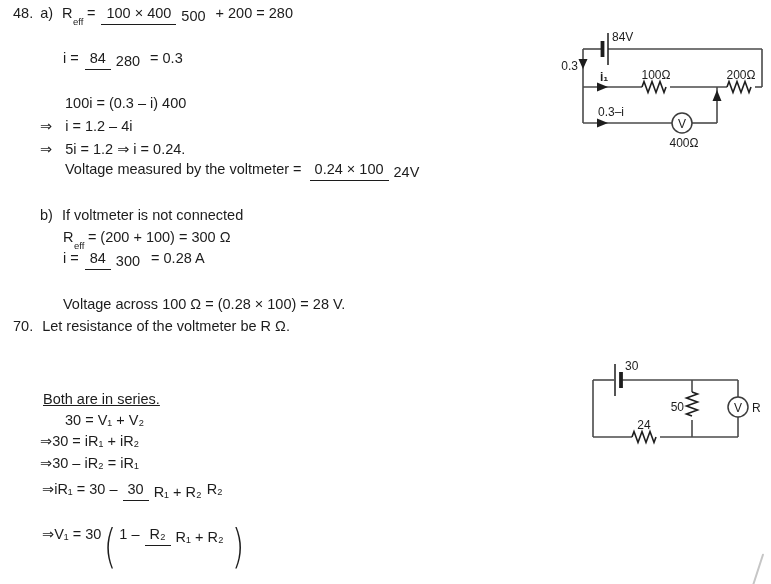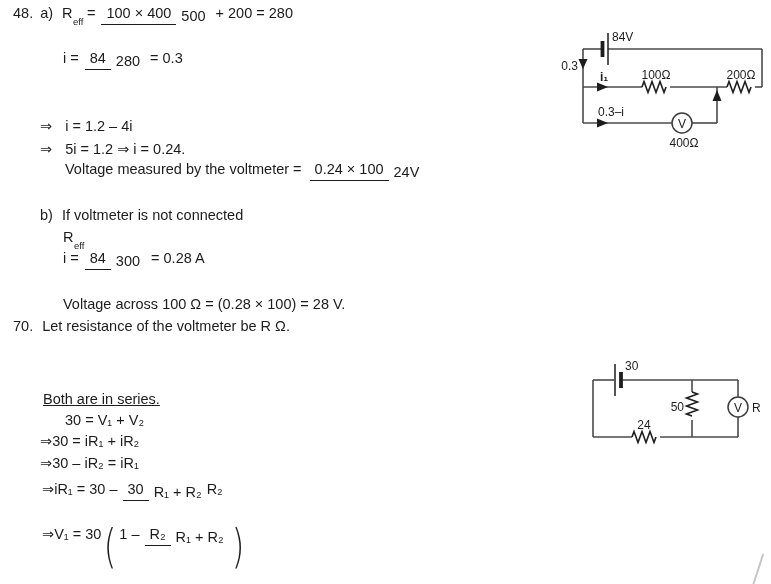--- a/index.html
+++ b/index.html
@@ -42,20 +42,23 @@
 
   <div class="row" style="left:63px;top:50px;">
     <span>i =</span>
     <span class="frac ml6">
       <span class="num">84</span>
       <span class="den">280</span>
     </span>
     <span class="ml5">= 0.3</span>
   </div>
 
+  <div class="row" style="left:65px;top:95px;">
+    <span>100i = (0.3 – i) 400</span>
+  </div>
 
   <div class="row" style="left:40px;top:118px;">
     <span class="arrow">⇒</span>
     <span class="ml13">i = 1.2 – 4i</span>
   </div>
 
   <div class="row" style="left:40px;top:141px;">
     <span class="arrow">⇒</span>
     <span class="ml13">5i = 1.2 ⇒ i = 0.24.</span>
   </div>
@@ -68,20 +71,21 @@
     </span>
   </div>
 
   <div class="row" style="left:40px;top:207px;">
     <span>b)</span>
     <span class="ml9">If voltmeter is not connected</span>
   </div>
 
   <div class="row" style="left:63px;top:229px;">
     <span><span>R</span><sub class="small">eff</sub></span>
+    <span class="ml4">= (200 + 100) = 300 Ω</span>
   </div>
 
   <div class="row" style="left:63px;top:250px;">
     <span>i =</span>
     <span class="frac ml6">
       <span class="num">84</span>
       <span class="den">300</span>
     </span>
     <span class="ml6">= 0.28 A</span>
   </div>

